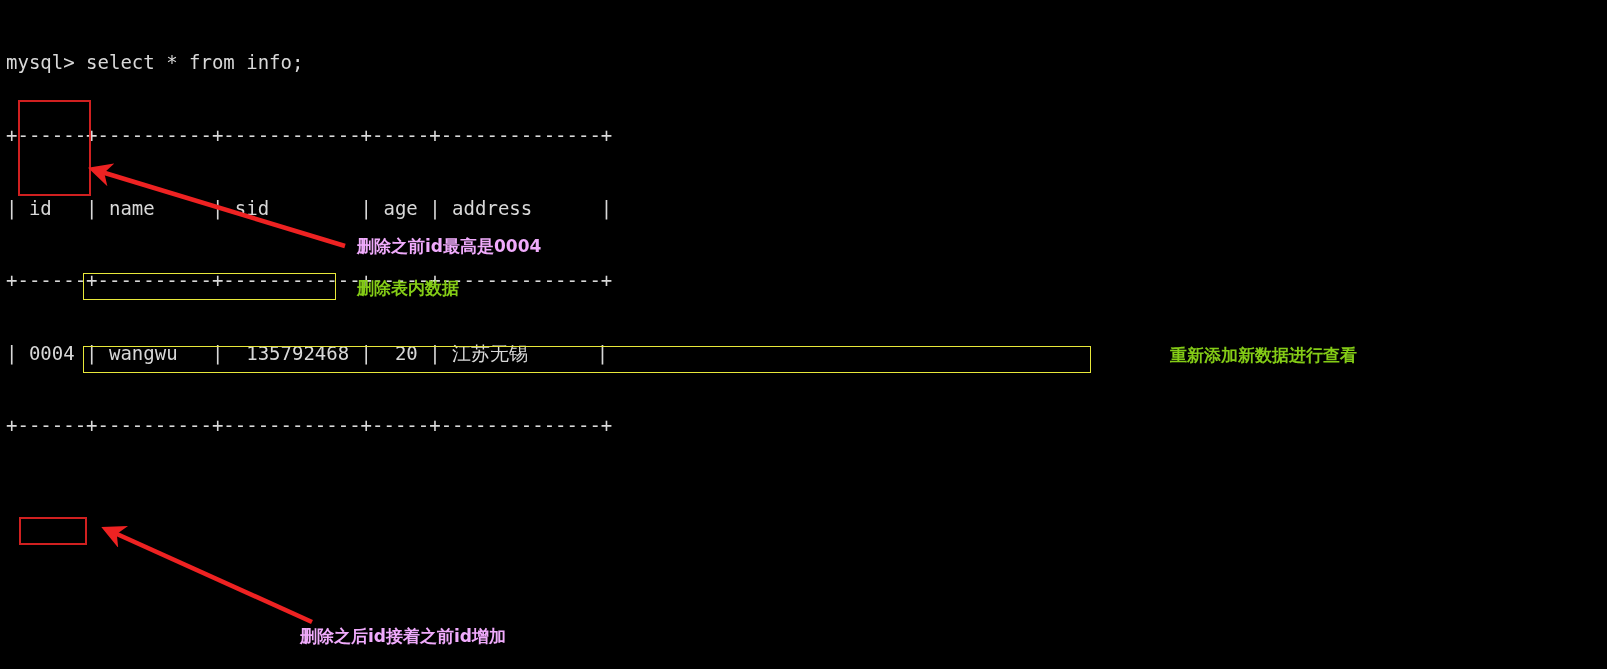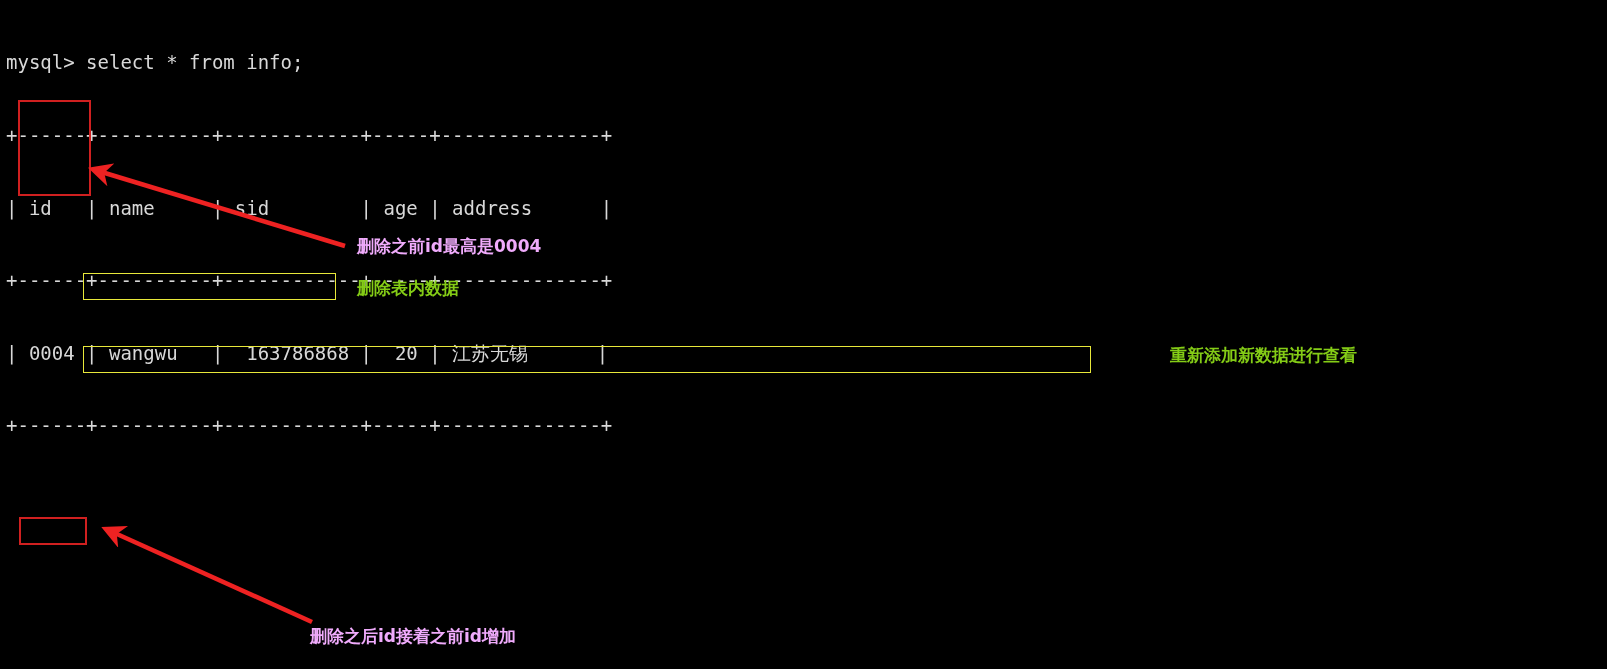--- a/index.html
+++ b/index.html
@@ -69,21 +69,21 @@
 </head>
 <body>
 
 <div id="screen">
 
   <div class="term">
     <span class="line">mysql&gt; select * from info;</span>
     <span class="line">+------+----------+------------+-----+--------------+</span>
     <span class="line">| id   | name     | sid        | age | address      |</span>
     <span class="line">+------+----------+------------+-----+--------------+</span>
-    <span class="line">| 0004 | wangwu   |  163786868 |  20 | 江苏无锡      |</span>
+    <span class="line">| 0004 | wangwu   |  135792468 |  20 | 江苏无锡      |</span>
     <span class="line">+------+----------+------------+-----+--------------+</span>
     
     
     
     
     
     
     
     
     
@@ -116,15 +116,15 @@
 
     <line x1="312" y1="622" x2="108" y2="530" stroke="#ee2222" stroke-width="4.6" marker-end="url(#arrowhead)"></line>
   </svg>
 
   <div class="anno anno-red" style="left:357px; top:238px;">删除之前id最高是0004</div>
 
   <div class="anno anno-yellow" style="left:357px; top:280px;">删除表内数据</div>
 
   <div class="anno anno-yellow" style="left:1170px; top:347px;">重新添加新数据进行查看</div>
 
-  <div class="anno anno-red" style="left:310px; top:628px;">删除之后id接着之前id增加</div>
+  <div class="anno anno-red" style="left:300px; top:628px;">删除之后id接着之前id增加</div>
 
 </div>
 
 </body></html>

